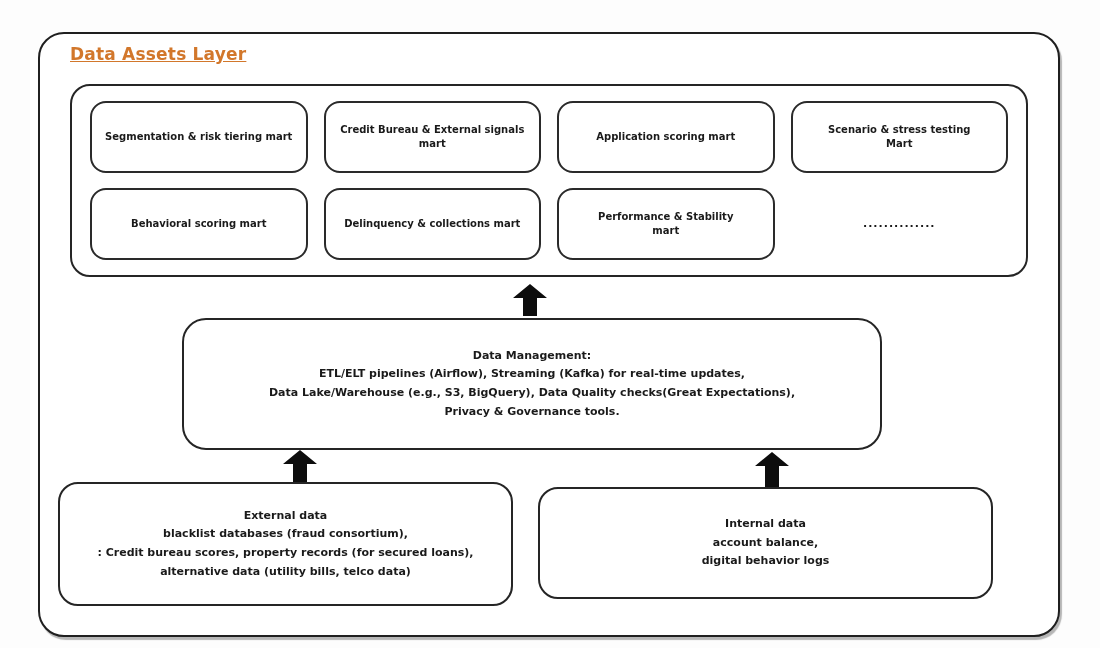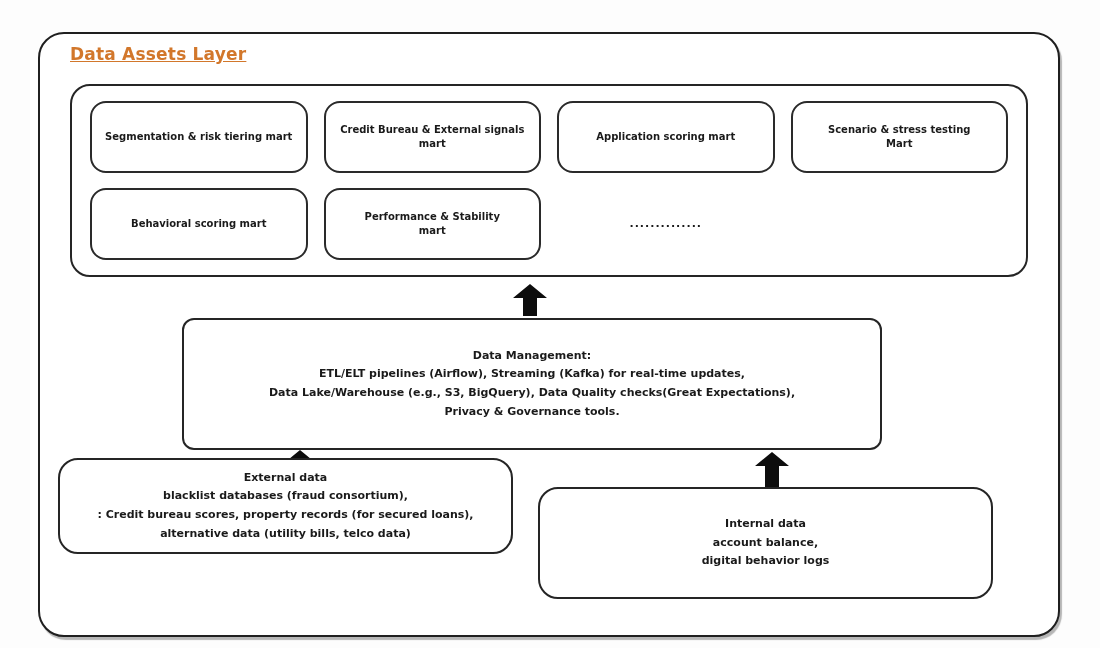--- a/index.html
+++ b/index.html
@@ -31,22 +31,22 @@
     text-align:center; font-size:10px; font-weight:700;
     line-height:1.45; white-space:pre-line; padding:2px 8px;
   }
   .mart.dots { border:none; font-size:11px; letter-spacing:1px; }
 
   .bigbox {
     position:absolute; border:2px solid #252525; border-radius:20px; background:#fff;
     display:flex; flex-direction:column; align-items:center; justify-content:center;
     text-align:center; font-size:11px; font-weight:700; line-height:1.7;
   }
-  .dm  { left:182px; top:298px; width:700px; height:132px; border-radius:12px; }
-  .ext { left:58px;  top:438px; width:455px; height:96px;align-items:center; }
+  .dm  { left:182px; top:298px; width:700px; height:132px; border-radius:24px; }
+  .ext { left:58px;  top:462px; width:455px; height:124px;align-items:center; }
   .int { left:538px; top:467px; width:455px; height:112px; }
 
   .arrow { position:absolute; }
   .arrow svg { display:block; }
   .arrow-top   { left:512px; top:264px; }
   .arrow-left  { left:282px; top:430px; }
   .arrow-right { left:754px; top:432px; }
 </style>
 </head>
 <body>
@@ -58,20 +58,21 @@
   <div class="title" style="color:#D2772B;">Data Assets Layer</div>
 
   <div class="marts">
     <div class="mart">Segmentation &amp; risk tiering mart</div>
     <div class="mart">Credit Bureau &amp; External signals
 mart</div>
     <div class="mart">Application scoring mart</div>
     <div class="mart">Scenario &amp; stress testing
 Mart</div>
     <div class="mart">Behavioral scoring mart</div>
+    <div class="mart">Delinquency &amp; collections mart</div>
     <div class="mart">Performance &amp; Stability
 mart</div>
     <div class="mart dots">..............</div>
   </div>
 
   <div class="arrow arrow-top">
     <svg width="36" height="32" viewBox="0 0 36 32">
       <polygon points="18,0 35,14 25,14 25,32 11,32 11,14 1,14" fill="#0d0d0d"></polygon>
     </svg>
   </div>

